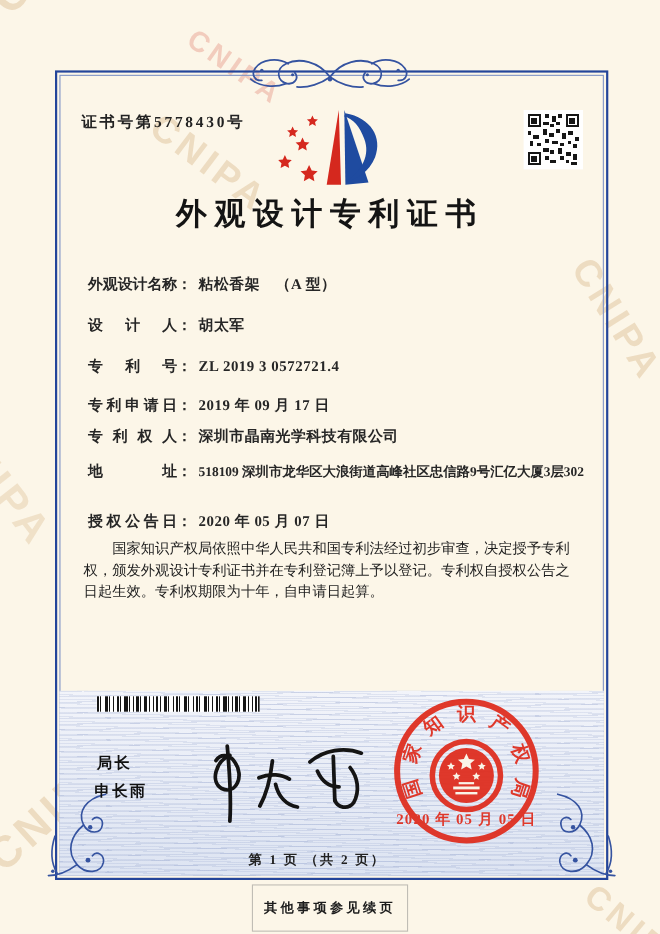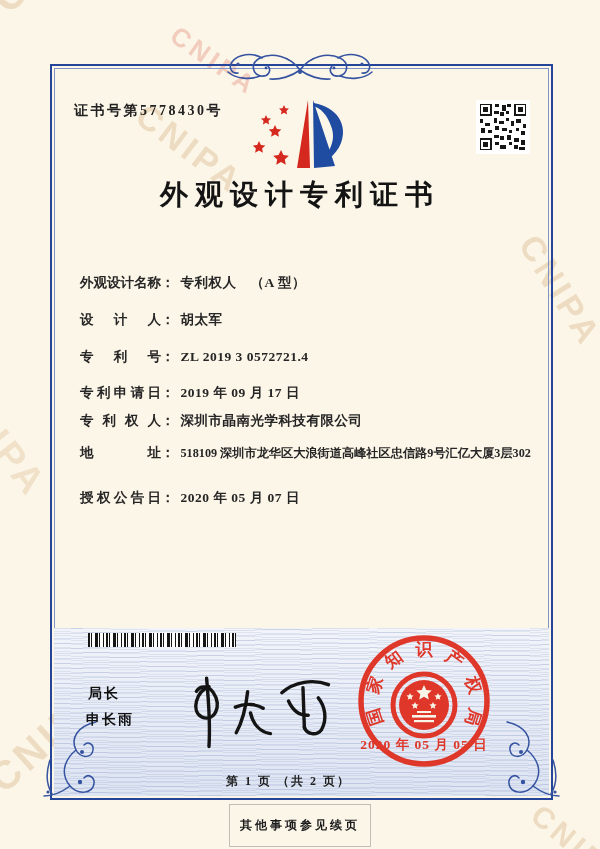--- a/index.html
+++ b/index.html
@@ -20,21 +20,21 @@
     background:
       repeating-linear-gradient(179deg, rgba(96,118,178,0.16) 0 1px, rgba(0,0,0,0) 1px 5px),
       repeating-linear-gradient(181.5deg, rgba(96,118,178,0.13) 0 1px, rgba(0,0,0,0) 1px 4px),
       linear-gradient(#f2f4fa,#dde4f2);}
   .cert-no{left:74px;top:102px;font-size:14px;font-weight:600;color:#222;letter-spacing:2.5px;}
   .qr-wrap{left:476px;top:100px;width:54px;height:54px;background:#fff;padding:2px;box-sizing:border-box;}
   .title{left:0;top:176px;width:600px;text-align:center;font-size:28px;font-weight:700;
          color:#141414;letter-spacing:7px;}
   
   .row{position:absolute;left:80px;font-size:13.5px;color:#262626;font-weight:600;white-space:nowrap;}
-  .row .lab{display:inline-block;width:81px;text-align:justify;text-align-last:justify;margin-top:24px;}
+  .row .lab{display:inline-block;width:81px;text-align:justify;text-align-last:justify;}
   .row .colon{margin-right:6px;}
   .row .val{letter-spacing:0.5px;}
   .row .val.addr{font-size:12.2px;letter-spacing:0;}
   .row2col .col2{position:absolute;left:240px;top:0;white-space:nowrap;}
   .row2col .col2 .lab{width:68px;}
   
   .body-text{position:absolute;left:76px;top:489px;width:452px;font-size:13px;
              line-height:19.5px;color:#1e1e1e;}
   .body-text p{margin:0;text-indent:2em;font-weight:500;}
   
@@ -180,21 +180,21 @@
         <rect x="25" y="22" width="2" height="3"></rect>
         <rect x="21" y="25" width="2" height="2"></rect>
       <rect x="24" y="26" width="3" height="2"></rect>
     </g>
   </svg>
 </div>
 
 <div class="abs title">外观设计专利证书</div>
 
 <div class="row" style="top:250px;">
-  <span class="lab">外观设计名称</span><span class="colon">：</span><span class="val">专利权人　（A 型）</span>
+  <span class="lab">外观设计名称</span><span class="colon">：</span><span class="val">粘松香架　（A 型）</span>
 </div>
 <div class="row" style="top:287px;">
   <span class="lab">设计人</span><span class="colon">：</span><span class="val">胡太军</span>
 </div>
 <div class="row" style="top:324px;">
   <span class="lab">专利号</span><span class="colon">：</span><span class="val">ZL 2019 3 0572721.4</span>
 </div>
 <div class="row" style="top:360px;">
   <span class="lab">专利申请日</span><span class="colon">：</span><span class="val">2019 年 09 月 17 日</span>
 </div>
@@ -202,20 +202,21 @@
   <span class="lab">专利权人</span><span class="colon">：</span><span class="val">深圳市晶南光学科技有限公司</span>
 </div>
 <div class="row" style="top:420px;">
   <span class="lab">地址</span><span class="colon">：</span><span class="val addr">518109 深圳市龙华区大浪街道高峰社区忠信路9号汇亿大厦3层302</span>
 </div>
 <div class="row row2col" style="top:465px;">
   <span class="lab">授权公告日</span><span class="colon">：</span><span class="val">2020 年 05 月 07 日</span>
 </div>
 
 <div class="body-text">
+  <p>国家知识产权局依照中华人民共和国专利法经过初步审查，决定授予专利权，颁发外观设计专利证书并在专利登记簿上予以登记。专利权自授权公告之日起生效。专利权期限为十年，自申请日起算。</p>
 </div>
 
 <div class="abs barcode"></div>
 
 <div class="abs issuer-title">局长</div>
 <div class="abs issuer-name">申长雨</div>
 
 <svg class="abs" style="left:180px;top:670px;transform:rotate(-2deg);" width="160" height="80" viewBox="0 0 150 75" aria-label="申长雨">
   <g fill="none" stroke="#141414" stroke-width="3.2" stroke-linecap="round">
     <path d="M28,14 C16,18 10,36 20,42 C32,48 40,32 32,20 C28,13 20,12 16,18"></path>

